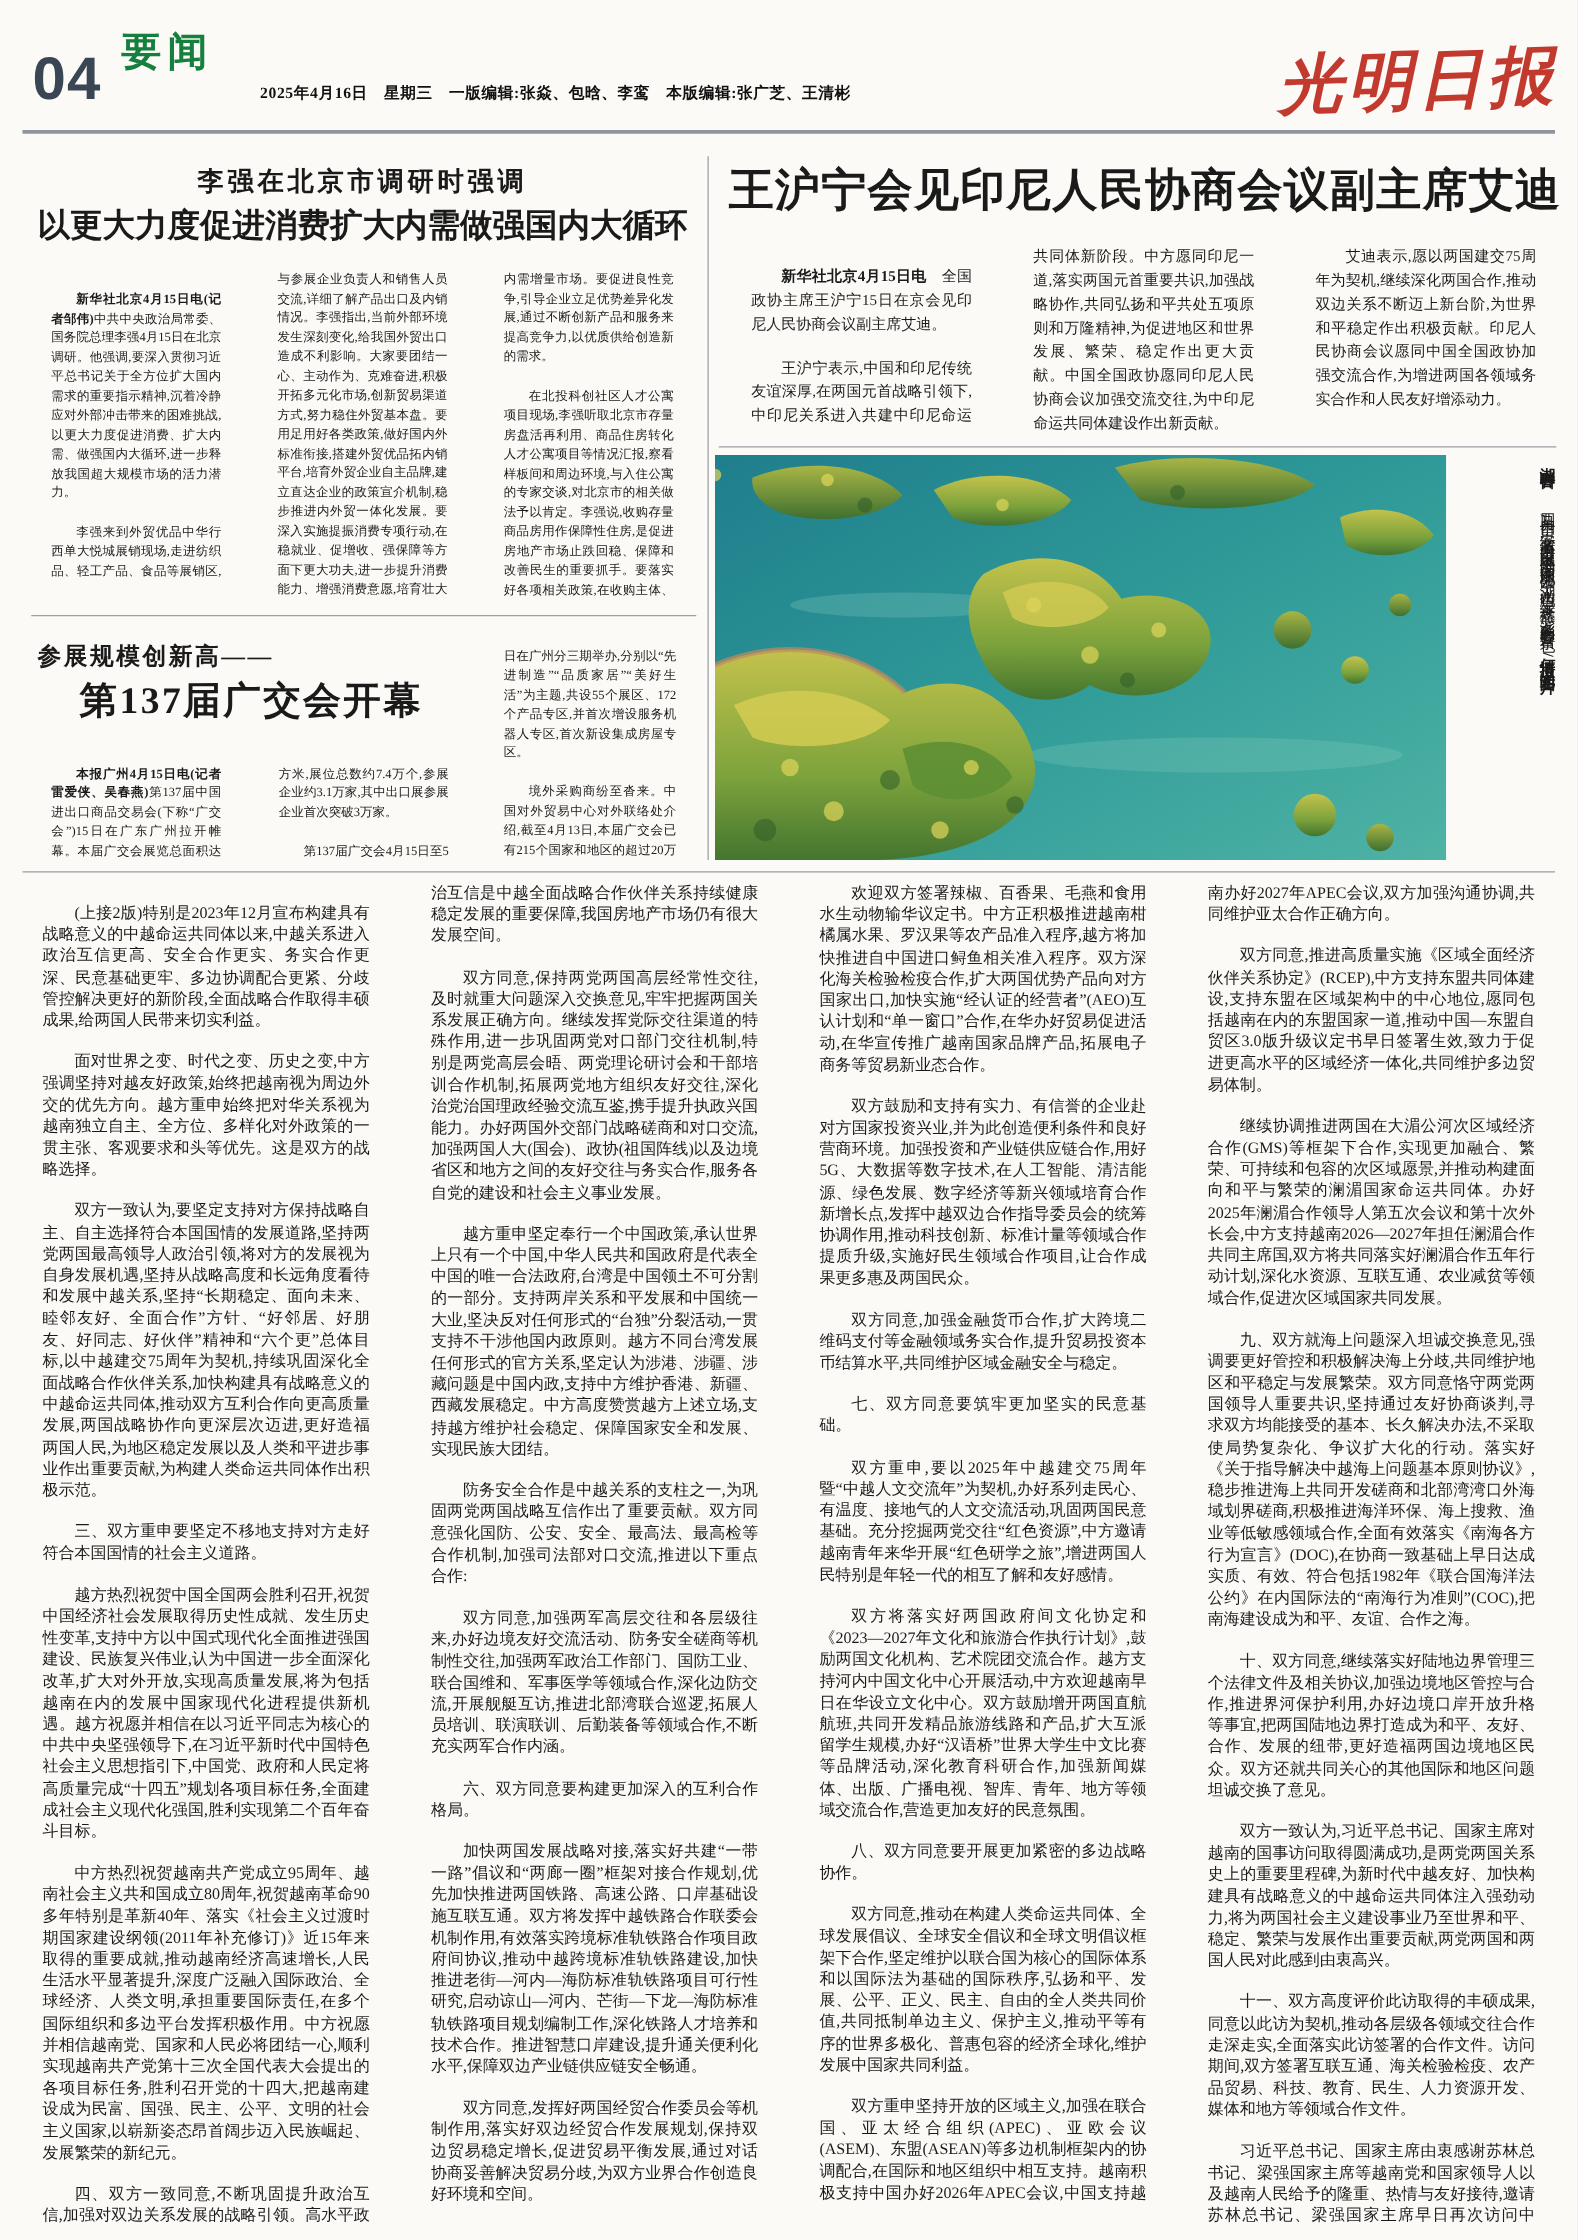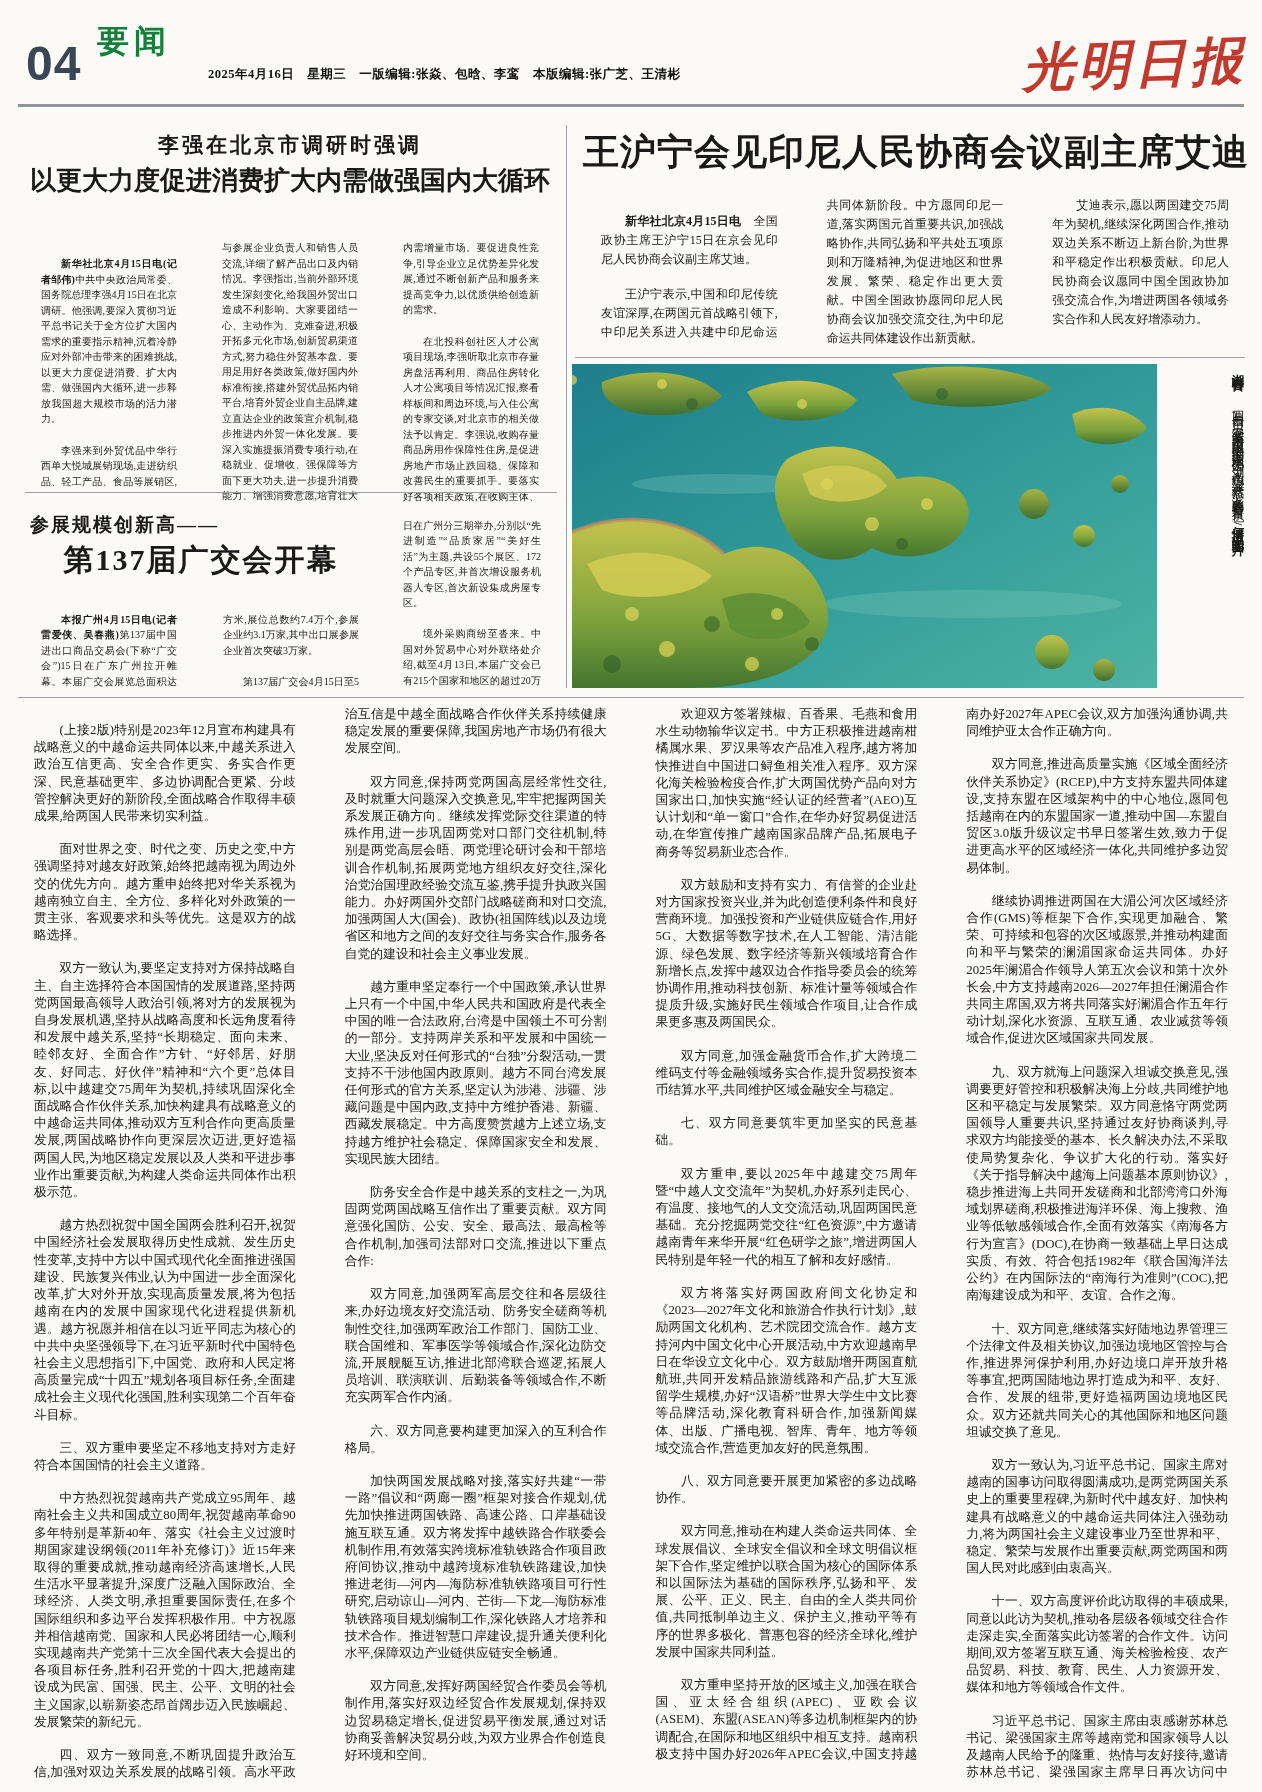--- a/index.html
+++ b/index.html
@@ -16,21 +16,21 @@
   .section-title{left:97px;top:20px;font-family:"Liberation Sans","DejaVu Sans",sans-serif;
            font-size:32px;font-weight:900;color:#15803d;letter-spacing:5px;}
   .dateline{left:208px;top:66px;font-size:12.5px;font-weight:700;color:#111;letter-spacing:.5px;}
   .masthead{left:1018px;top:30px;width:228px;text-align:right;font-size:52px;font-weight:700;
            font-style:italic;color:#c23a2e;letter-spacing:4px;transform:rotate(-2deg);}
   .rule{background:#8e959c;}
   
   .a1-kicker{left:25px;top:131px;width:530px;text-align:center;font-size:21px;font-weight:700;letter-spacing:3px;}
   .a1-headline{left:25px;top:163px;width:530px;text-align:center;font-family:"Liberation Sans","DejaVu Sans",sans-serif;
            font-size:26px;font-weight:900;letter-spacing:0;white-space:nowrap;}
-  .a1-body{left:25px;top:240px;width:530px;height:264px;column-count:3;column-gap:13px;
+  .a1-body{left:25px;top:216px;width:530px;height:264px;column-count:3;column-gap:13px;
            font-size:10px;line-height:15.5px;text-align:justify;overflow:hidden;}
   
   .a2-headline{left:583px;top:128px;width:662px;text-align:center;font-size:36px;font-weight:700;letter-spacing:1px;white-space:nowrap;}
   .a2-body{left:585px;top:196px;width:660px;height:156px;column-count:3;column-gap:17px;
            font-size:12px;line-height:19px;text-align:justify;overflow:hidden;}
   
   .a3-kicker{left:30px;top:512px;font-size:19px;font-weight:700;letter-spacing:2px;}
   .a3-headline{left:25px;top:540px;width:352px;text-align:center;font-size:30px;font-weight:700;letter-spacing:2px;white-space:nowrap;}
   .a3-col{font-size:10px;line-height:15.4px;text-align:justify;overflow:hidden;}
   
@@ -155,22 +155,22 @@
   <div class="abs caption">
     <span class="t">湖畔春日</span><span>　　四月十四日,安徽省黄山市黄山区太平湖国家湿地公园,湖光山色,绿意盎然,一派多彩的春日景色。</span><span class="t">何清摄/光明图片</span>
   </div>
 
   <div class="abs rule" style="left:18px;top:697px;width:1226px;height:1px;background:#9aa0a5;"></div>
 
   <div class="abs stmt">
       <p>(上接2版)特别是2023年12月宣布构建具有战略意义的中越命运共同体以来,中越关系进入政治互信更高、安全合作更实、务实合作更深、民意基础更牢、多边协调配合更紧、分歧管控解决更好的新阶段,全面战略合作取得丰硕成果,给两国人民带来切实利益。</p>
       <p>面对世界之变、时代之变、历史之变,中方强调坚持对越友好政策,始终把越南视为周边外交的优先方向。越方重申始终把对华关系视为越南独立自主、全方位、多样化对外政策的一贯主张、客观要求和头等优先。这是双方的战略选择。</p>
       <p>双方一致认为,要坚定支持对方保持战略自主、自主选择符合本国国情的发展道路,坚持两党两国最高领导人政治引领,将对方的发展视为自身发展机遇,坚持从战略高度和长远角度看待和发展中越关系,坚持“长期稳定、面向未来、睦邻友好、全面合作”方针、“好邻居、好朋友、好同志、好伙伴”精神和“六个更”总体目标,以中越建交75周年为契机,持续巩固深化全面战略合作伙伴关系,加快构建具有战略意义的中越命运共同体,推动双方互利合作向更高质量发展,两国战略协作向更深层次迈进,更好造福两国人民,为地区稳定发展以及人类和平进步事业作出重要贡献,为构建人类命运共同体作出积极示范。</p>
+      <p>三、双方重申要坚定不移地支持对方走好符合本国国情的社会主义道路。</p>
       <p>越方热烈祝贺中国全国两会胜利召开,祝贺中国经济社会发展取得历史性成就、发生历史性变革,支持中方以中国式现代化全面推进强国建设、民族复兴伟业,认为中国进一步全面深化改革,扩大对外开放,实现高质量发展,将为包括越南在内的发展中国家现代化进程提供新机遇。越方祝愿并相信在以习近平同志为核心的中共中央坚强领导下,在习近平新时代中国特色社会主义思想指引下,中国党、政府和人民定将高质量完成“十四五”规划各项目标任务,全面建成社会主义现代化强国,胜利实现第二个百年奋斗目标。</p>
-      <p>三、双方重申要坚定不移地支持对方走好符合本国国情的社会主义道路。</p>
       <p>中方热烈祝贺越南共产党成立95周年、越南社会主义共和国成立80周年,祝贺越南革命90多年特别是革新40年、落实《社会主义过渡时期国家建设纲领(2011年补充修订)》近15年来取得的重要成就,推动越南经济高速增长,人民生活水平显著提升,深度广泛融入国际政治、全球经济、人类文明,承担重要国际责任,在多个国际组织和多边平台发挥积极作用。中方祝愿并相信越南党、国家和人民必将团结一心,顺利实现越南共产党第十三次全国代表大会提出的各项目标任务,胜利召开党的十四大,把越南建设成为民富、国强、民主、公平、文明的社会主义国家,以崭新姿态昂首阔步迈入民族崛起、发展繁荣的新纪元。</p>
       <p>四、双方一致同意,不断巩固提升政治互信,加强对双边关系发展的战略引领。高水平政治互信是中越全面战略合作伙伴关系持续健康稳定发展的重要保障,我国房地产市场仍有很大发展空间。</p>
       <p>双方同意,保持两党两国高层经常性交往,及时就重大问题深入交换意见,牢牢把握两国关系发展正确方向。继续发挥党际交往渠道的特殊作用,进一步巩固两党对口部门交往机制,特别是两党高层会晤、两党理论研讨会和干部培训合作机制,拓展两党地方组织友好交往,深化治党治国理政经验交流互鉴,携手提升执政兴国能力。办好两国外交部门战略磋商和对口交流,加强两国人大(国会)、政协(祖国阵线)以及边境省区和地方之间的友好交往与务实合作,服务各自党的建设和社会主义事业发展。</p>
       <p>越方重申坚定奉行一个中国政策,承认世界上只有一个中国,中华人民共和国政府是代表全中国的唯一合法政府,台湾是中国领土不可分割的一部分。支持两岸关系和平发展和中国统一大业,坚决反对任何形式的“台独”分裂活动,一贯支持不干涉他国内政原则。越方不同台湾发展任何形式的官方关系,坚定认为涉港、涉疆、涉藏问题是中国内政,支持中方维护香港、新疆、西藏发展稳定。中方高度赞赏越方上述立场,支持越方维护社会稳定、保障国家安全和发展、实现民族大团结。</p>
       <p>防务安全合作是中越关系的支柱之一,为巩固两党两国战略互信作出了重要贡献。双方同意强化国防、公安、安全、最高法、最高检等合作机制,加强司法部对口交流,推进以下重点合作:</p>
       <p>双方同意,加强两军高层交往和各层级往来,办好边境友好交流活动、防务安全磋商等机制性交往,加强两军政治工作部门、国防工业、联合国维和、军事医学等领域合作,深化边防交流,开展舰艇互访,推进北部湾联合巡逻,拓展人员培训、联演联训、后勤装备等领域合作,不断充实两军合作内涵。</p>
       <p>六、双方同意要构建更加深入的互利合作格局。</p>
       <p>加快两国发展战略对接,落实好共建“一带一路”倡议和“两廊一圈”框架对接合作规划,优先加快推进两国铁路、高速公路、口岸基础设施互联互通。双方将发挥中越铁路合作联委会机制作用,有效落实跨境标准轨铁路合作项目政府间协议,推动中越跨境标准轨铁路建设,加快推进老街—河内—海防标准轨铁路项目可行性研究,启动谅山—河内、芒街—下龙—海防标准轨铁路项目规划编制工作,深化铁路人才培养和技术合作。推进智慧口岸建设,提升通关便利化水平,保障双边产业链供应链安全畅通。</p>
       <p>双方同意,发挥好两国经贸合作委员会等机制作用,落实好双边经贸合作发展规划,保持双边贸易稳定增长,促进贸易平衡发展,通过对话协商妥善解决贸易分歧,为双方业界合作创造良好环境和空间。</p>
       <p>欢迎双方签署辣椒、百香果、毛燕和食用水生动物输华议定书。中方正积极推进越南柑橘属水果、罗汉果等农产品准入程序,越方将加快推进自中国进口鲟鱼相关准入程序。双方深化海关检验检疫合作,扩大两国优势产品向对方国家出口,加快实施“经认证的经营者”(AEO)互认计划和“单一窗口”合作,在华办好贸易促进活动,在华宣传推广越南国家品牌产品,拓展电子商务等贸易新业态合作。</p>

